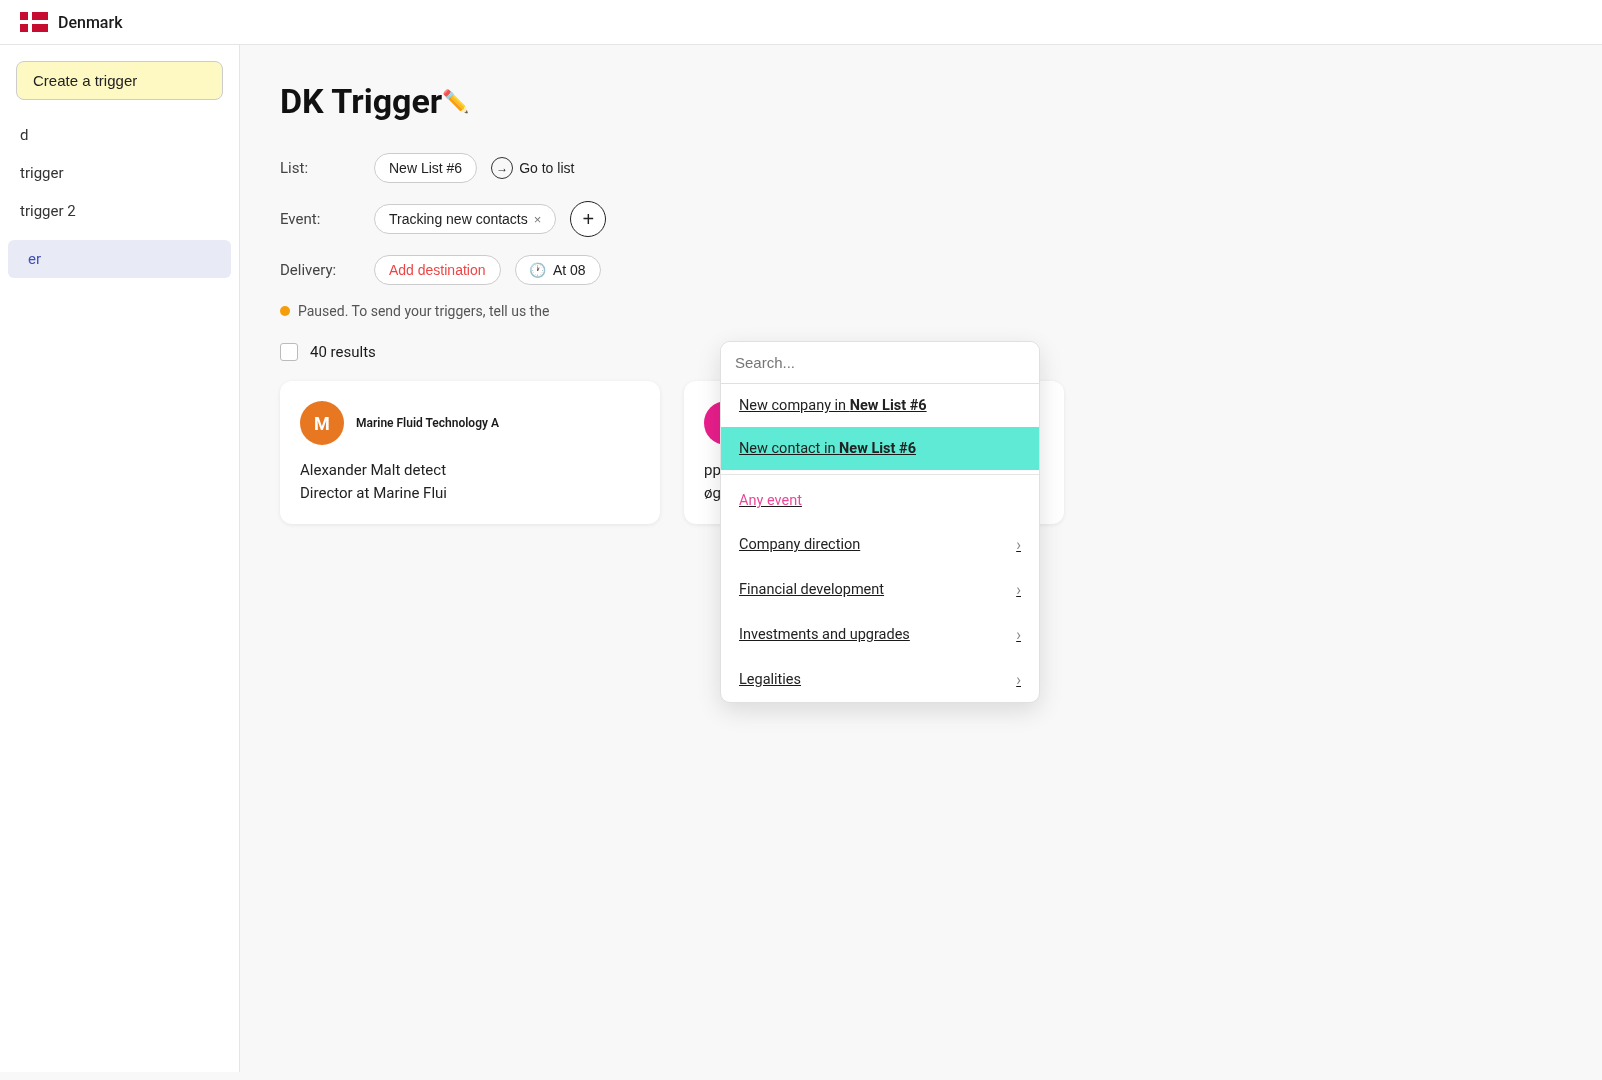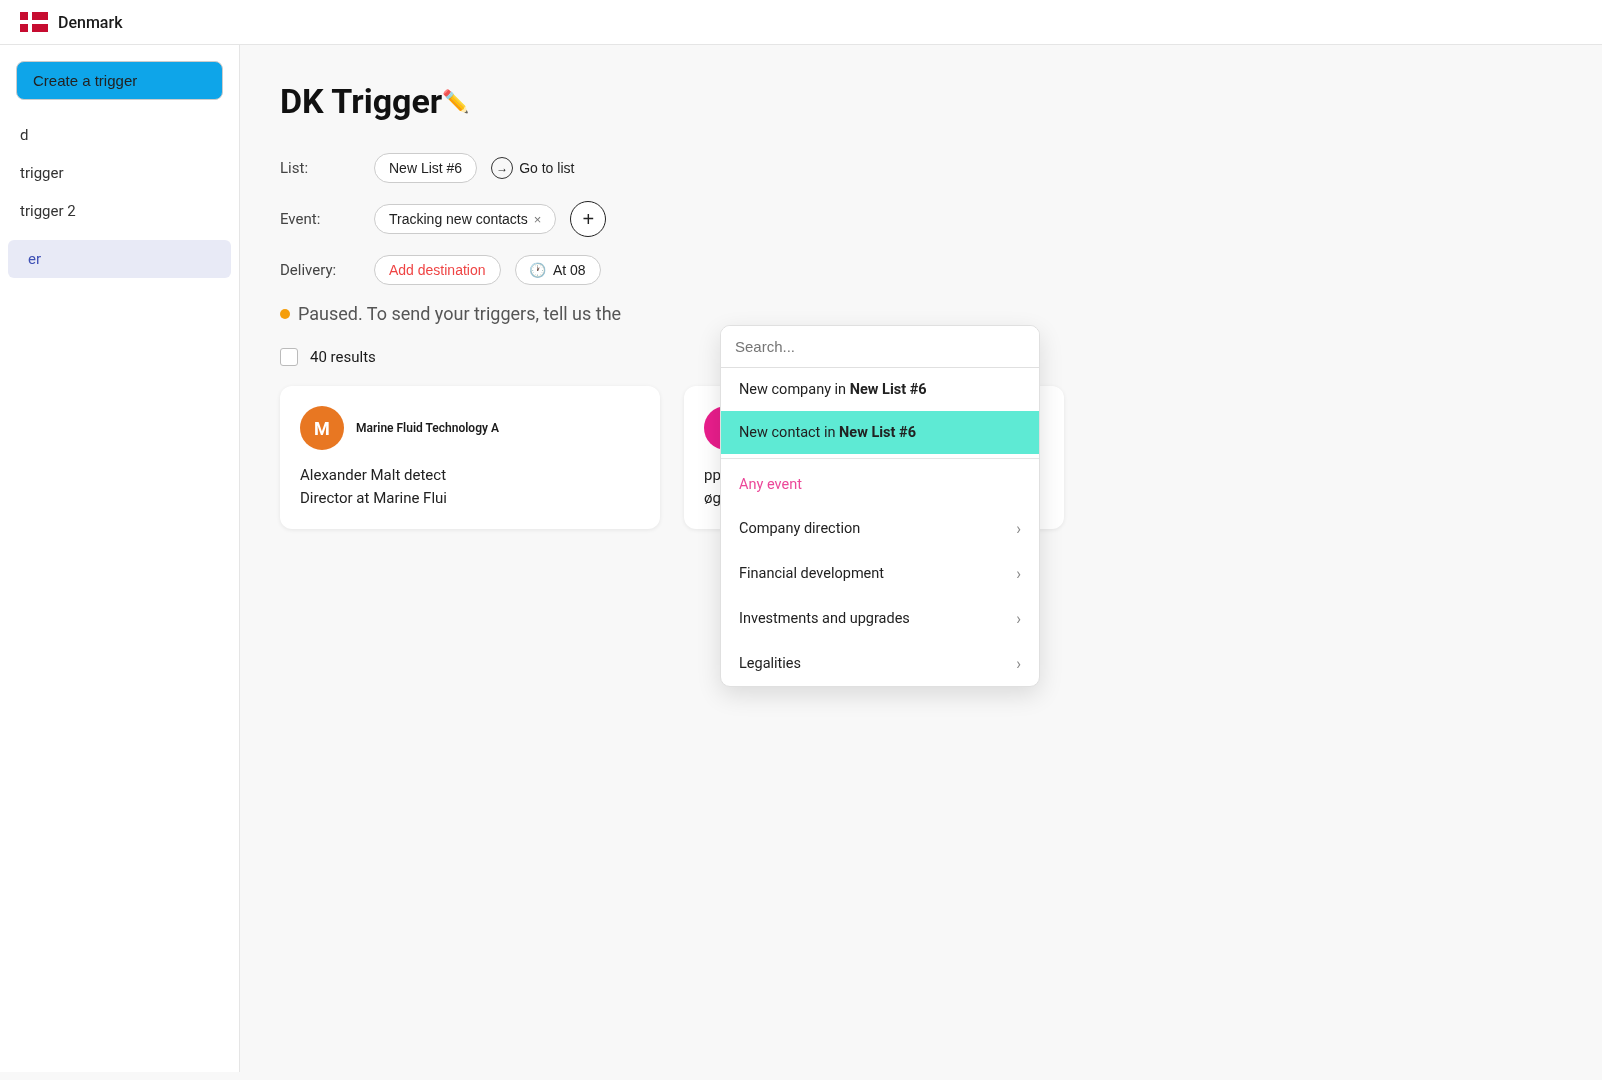--- a/index.html
+++ b/index.html
@@ -54,21 +54,21 @@
       color: #3f51b5;
       border-radius: 6px;
       margin: 10px 8px;
     }
 
     .sidebar-btn {
       display: block;
       width: calc(100% - 32px);
       margin: 0 16px 16px;
       padding: 10px 16px;
-      background: #0ea5e9;
+      background: #fef9c3;
       border: 1.5px solid #ccc;
       border-radius: 8px;
       font-size: 15px;
       cursor: pointer;
       text-align: left;
       color: #222;
     }
 
     .content {
       flex: 1;
@@ -186,21 +186,21 @@
       font-size: 20px;
       cursor: pointer;
       color: #222;
     }
 
     .status-row {
       display: flex;
       align-items: center;
       gap: 8px;
       margin-bottom: 24px;
-      font-size: 18px;
+      font-size: 14px;
       color: #555;
     }
 
     .status-dot {
       width: 10px;
       height: 10px;
       border-radius: 50%;
       background: #f59e0b;
       display: inline-block;
     }
@@ -264,23 +264,24 @@
 
     .card-body {
       font-size: 15px;
       color: #222;
       line-height: 1.5;
     }
 
     
     .dropdown-overlay {
       position: absolute;
-      top: 280px;
+      top: 296px;
       left: 480px;
       z-index: 100;
+      text-decoration: underline;
     }
 
     .dropdown {
       background: #fff;
       border: 1.5px solid #e0e0e0;
       border-radius: 10px;
       width: 320px;
       box-shadow: 0 8px 24px rgba(0,0,0,0.12);
       overflow: hidden;
     }

